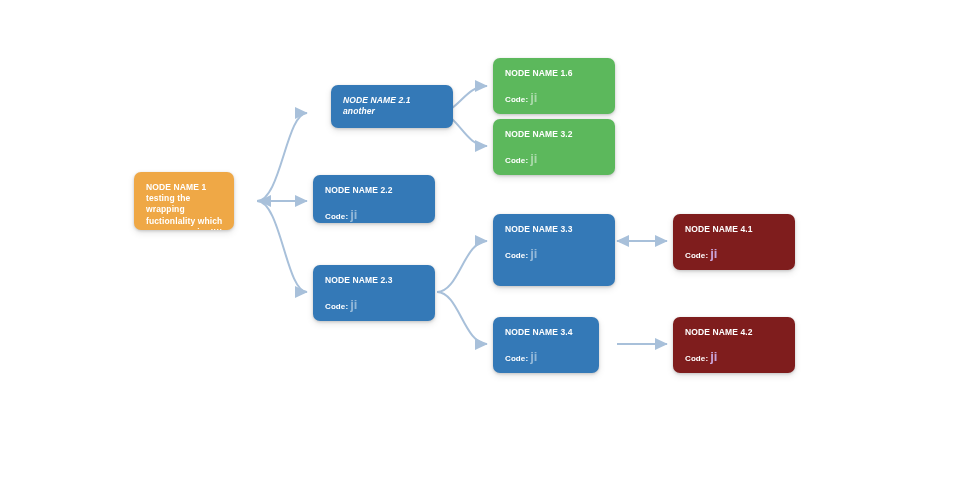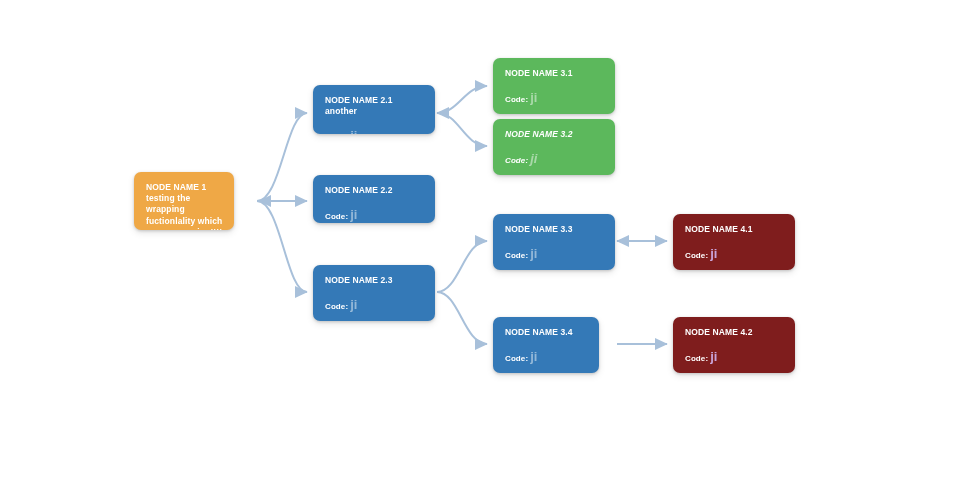--- a/index.html
+++ b/index.html
@@ -102,21 +102,21 @@
     <path d="M617,241 L667,241" fill="none" stroke="#a8c0da" stroke-width="2" marker-start="url(#arrow-l)" marker-end="url(#arrow-r)"></path>
 
     <path d="M617,344 L667,344" fill="none" stroke="#a8c0da" stroke-width="2" marker-end="url(#arrow-r)"></path>
   </svg>
 
   <div class="node n-orange" style="left:134px; top:172px; width:100px; height:58px;">
     <div class="node-title">NODE NAME 1 testing the wrapping fuctionlality which seems amazing!!!!</div>
 
   </div>
 
-  <div class="node n-blue" style="left:313px; top:85px; width:122px; height:49px;">
+  <div class="node n-blue" style="left:331px; top:85px; width:122px; height:43px;font-style:italic;">
     <div class="node-title">NODE NAME 2.1 another</div>
     <div class="node-code-row">
       <span class="node-code-label">Code:</span><span class="node-code-value">ji</span>
     </div>
   </div>
 
   <div class="node n-blue" style="left:313px; top:175px; width:122px; height:48px;">
     <div class="node-title">NODE NAME 2.2</div>
     <div class="node-code-row">
       <span class="node-code-label">Code:</span><span class="node-code-value">ji</span>
@@ -124,34 +124,34 @@
   </div>
 
   <div class="node n-blue" style="left:313px; top:265px; width:122px; height:56px;">
     <div class="node-title">NODE NAME 2.3</div>
     <div class="node-code-row">
       <span class="node-code-label">Code:</span><span class="node-code-value">ji</span>
     </div>
   </div>
 
   <div class="node n-green" style="left:493px; top:58px; width:122px; height:56px;">
-    <div class="node-title">NODE NAME 3.1</div>
+    <div class="node-title">NODE NAME 1.6</div>
     <div class="node-code-row">
       <span class="node-code-label">Code:</span><span class="node-code-value">ji</span>
     </div>
   </div>
 
-  <div class="node n-green" style="left:493px; top:119px; width:122px; height:56px;font-style:italic;">
+  <div class="node n-green" style="left:493px; top:119px; width:122px; height:56px;">
     <div class="node-title">NODE NAME 3.2</div>
     <div class="node-code-row">
       <span class="node-code-label">Code:</span><span class="node-code-value">ji</span>
     </div>
   </div>
 
-  <div class="node n-blue" style="left:493px; top:214px; width:122px; height:56px;">
+  <div class="node n-blue" style="left:493px; top:214px; width:122px; height:72px;">
     <div class="node-title">NODE NAME 3.3</div>
     <div class="node-code-row">
       <span class="node-code-label">Code:</span><span class="node-code-value">ji</span>
     </div>
   </div>
 
   <div class="node n-blue" style="left:493px; top:317px; width:106px; height:56px;">
     <div class="node-title">NODE NAME 3.4</div>
     <div class="node-code-row">
       <span class="node-code-label">Code:</span><span class="node-code-value">ji</span>

